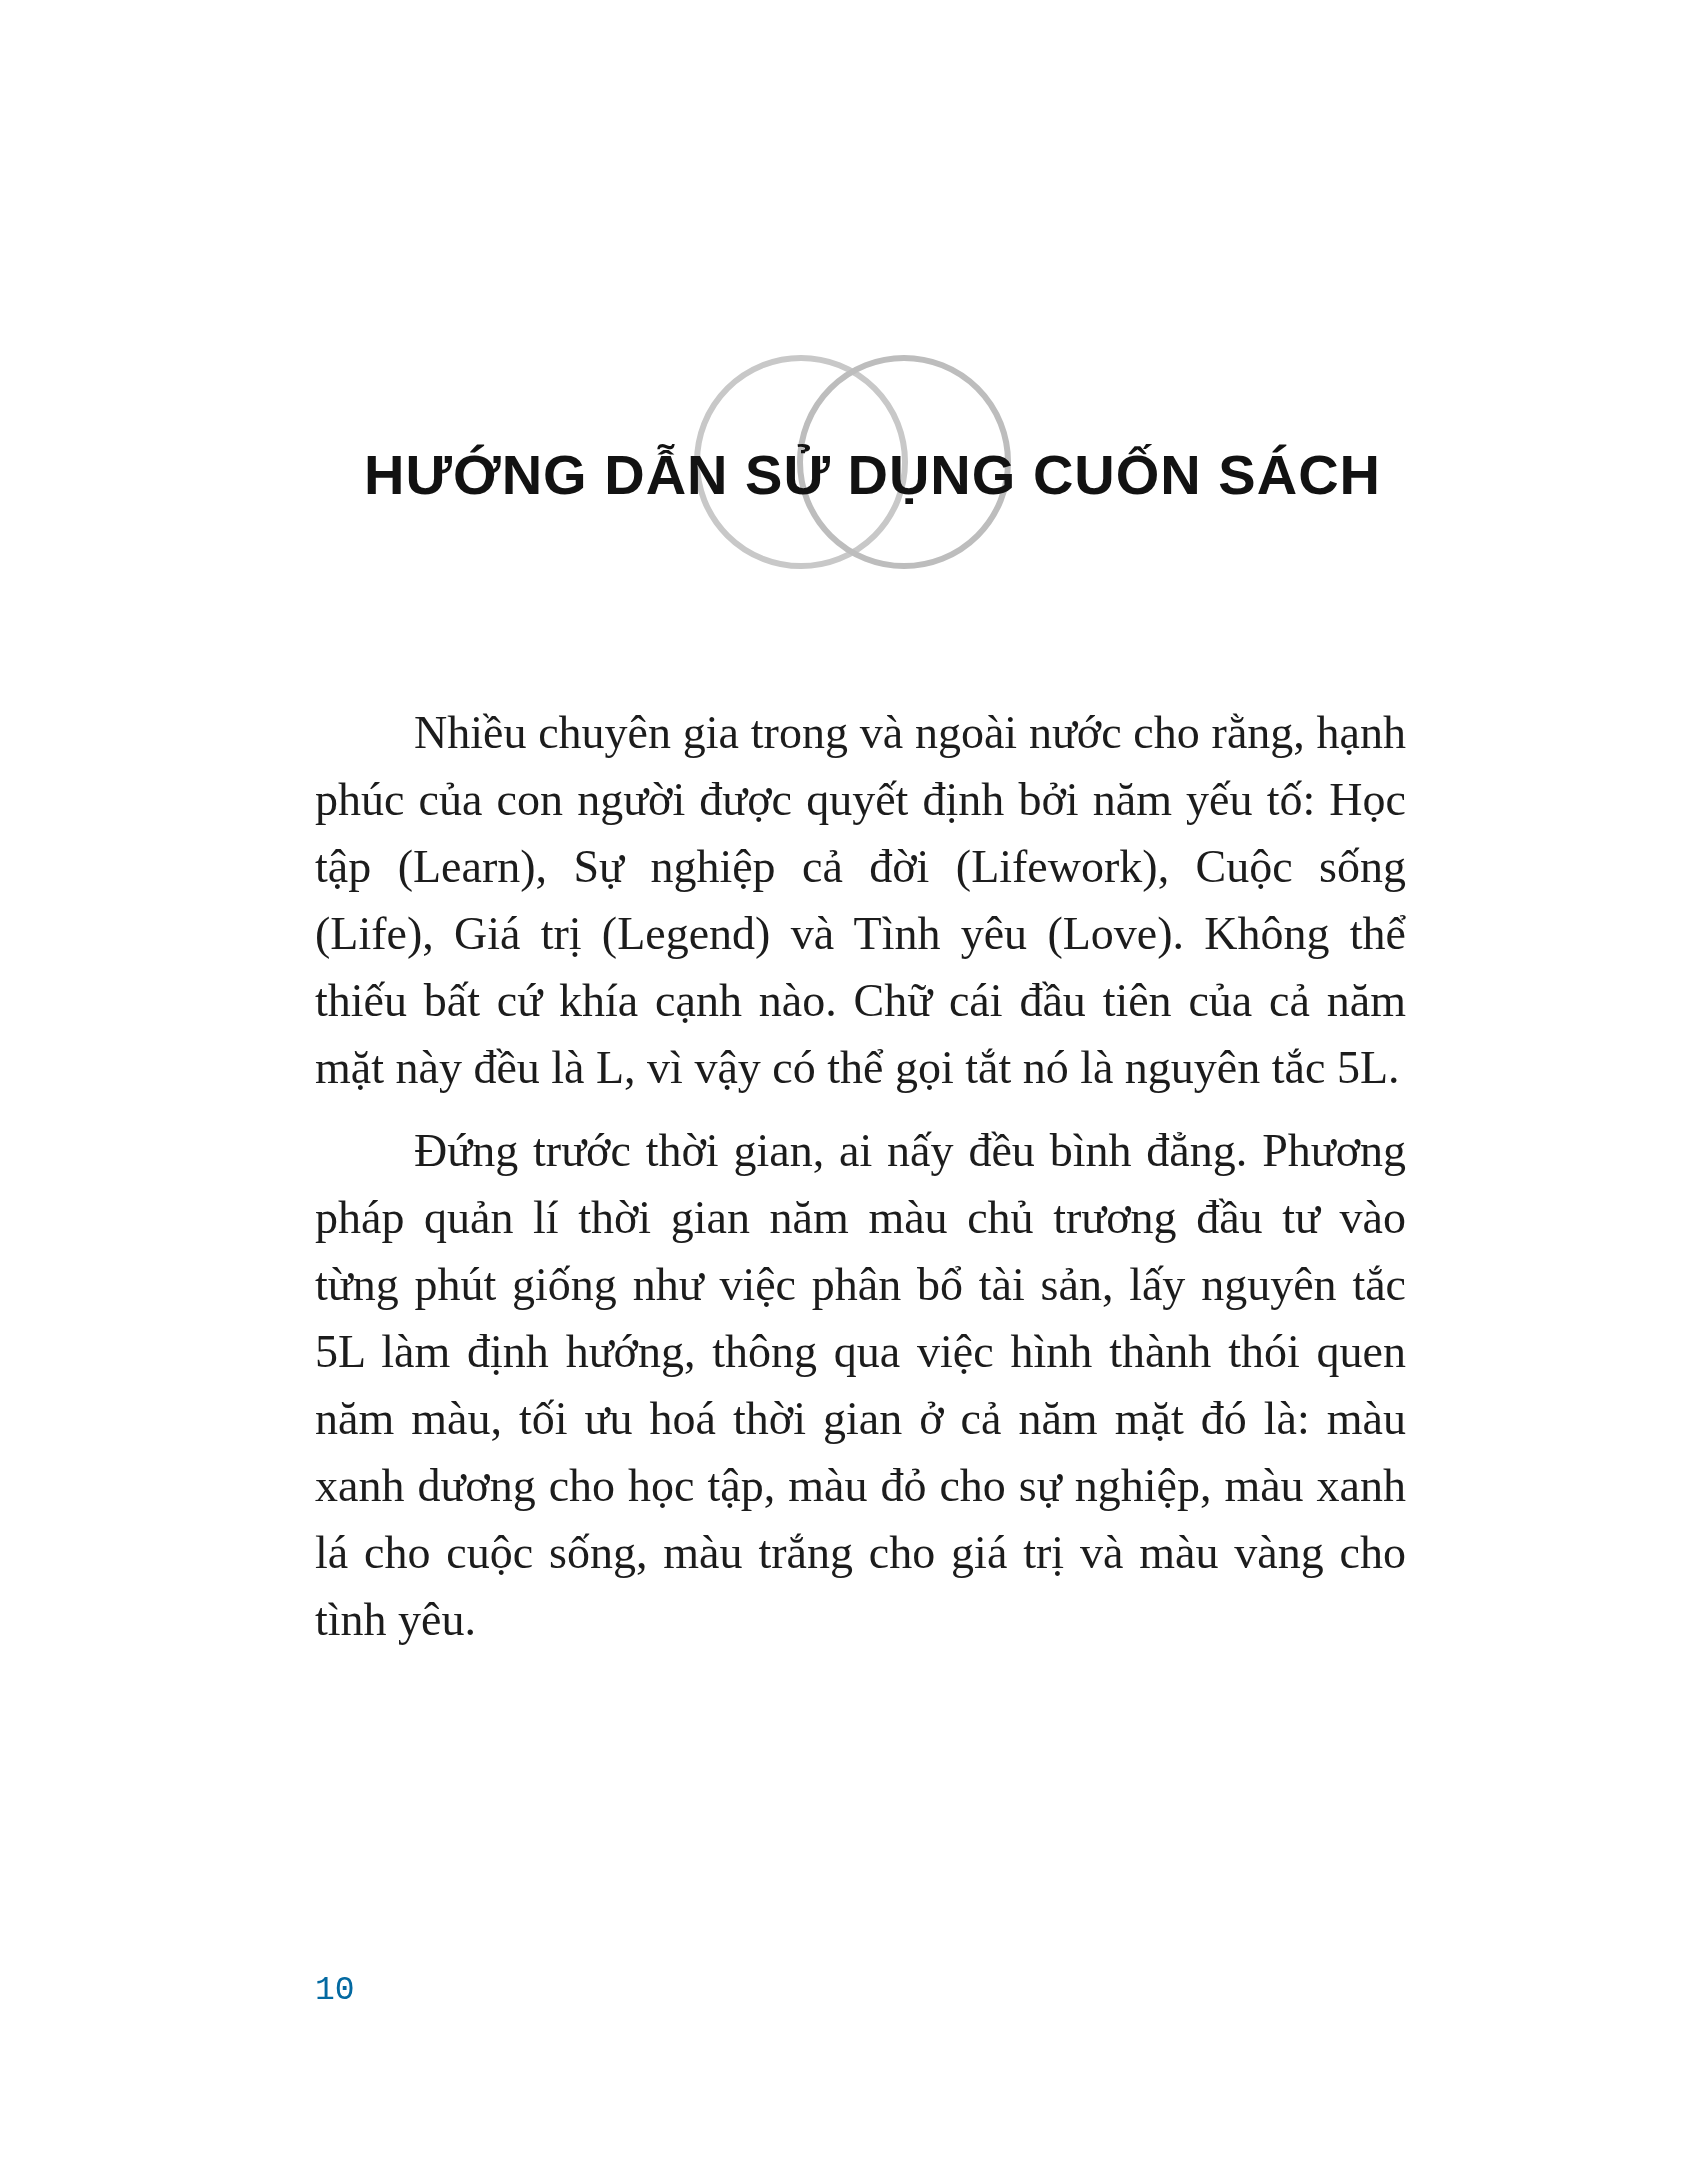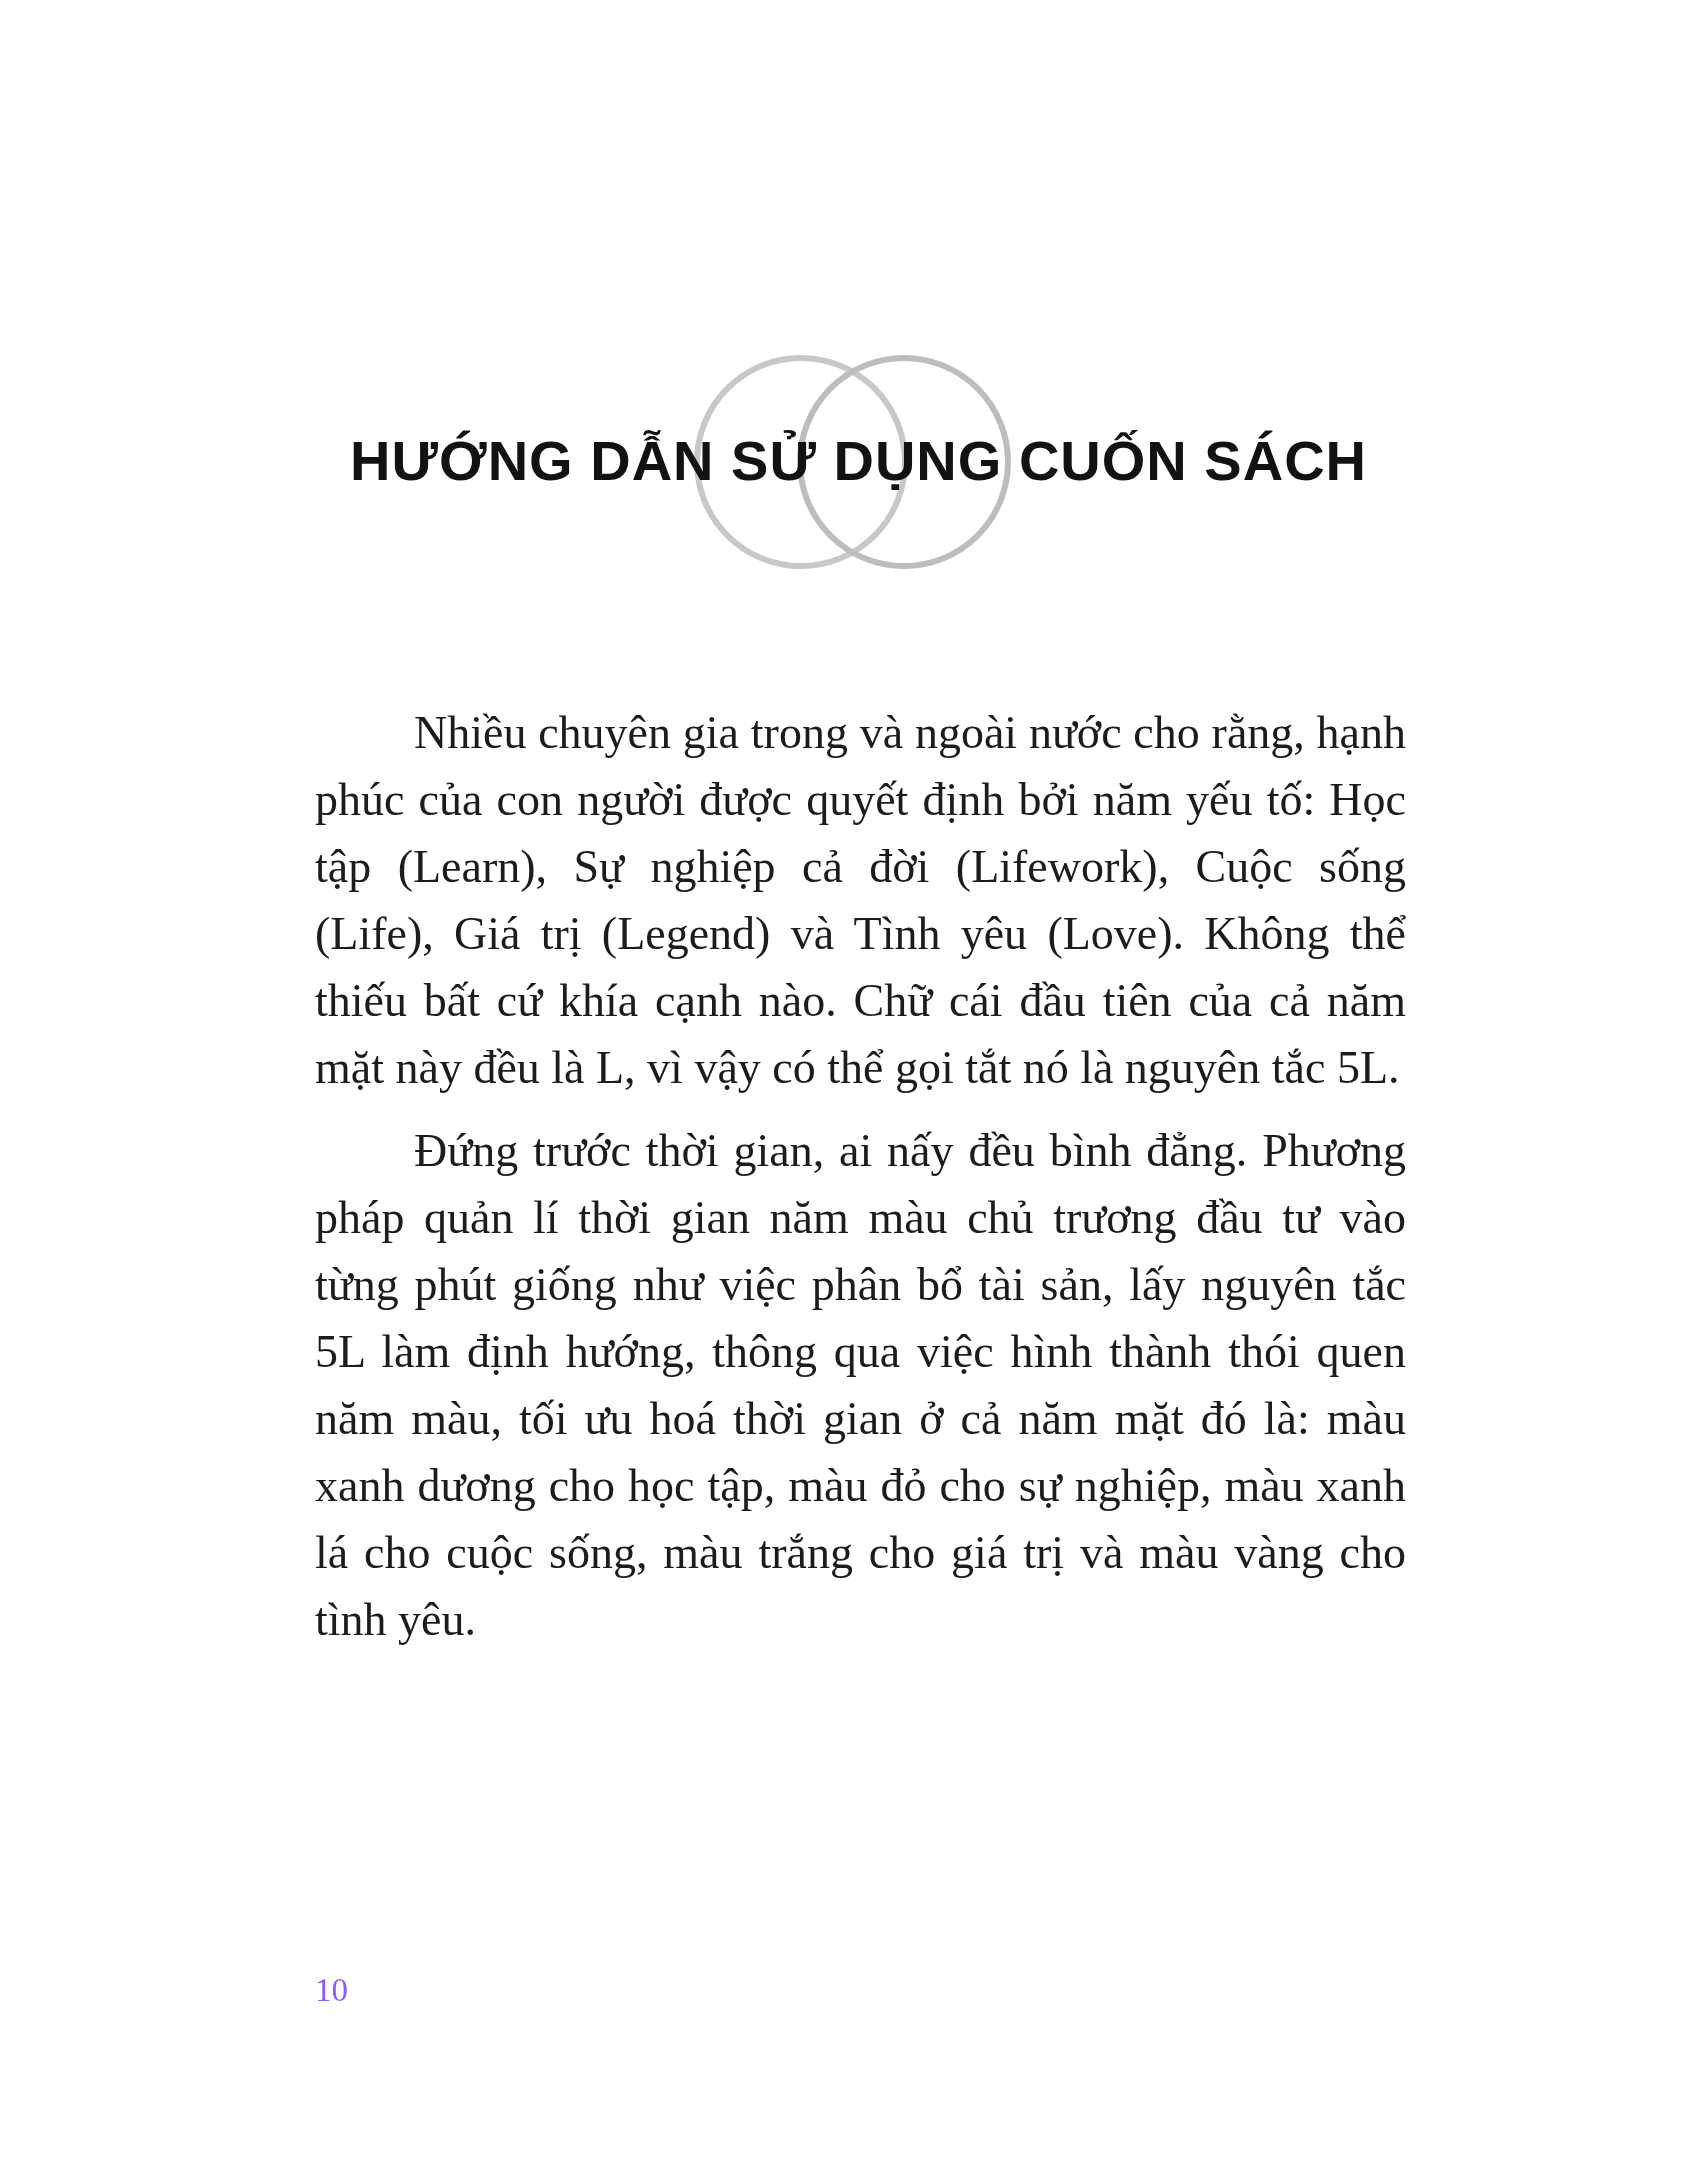--- a/index.html
+++ b/index.html
@@ -38,21 +38,21 @@
   }
   .circle-right {
     left: 797px;
     top: 8px;
     border-color: #bdbdbd;
   }
   .chapter-title {
     position: absolute;
     left: 350px;
     top: 81px;
-    margin: 0;
+    margin: 14px;
     z-index: 1;
     font-family: "Liberation Sans", sans-serif;
     font-weight: 900;
     font-size: 56px;
     letter-spacing: 1px;
     color: #121212;
     white-space: nowrap;
   }
   .body-text {
     position: absolute;
@@ -69,23 +69,23 @@
   }
   .body-text p.continues {
     text-align-last: justify;
   }
   .page-footer {
     position: absolute;
     left: 315px;
     top: 1972px;
   }
   .page-number {
-    font-family: Liberation Serif, serif;
+    font-family: Liberation Mono, monospace;
     font-size: 33px;
-    color: #8b5cf6;
+    color: #0369a1;
   }
 </style>
 </head>
 <body>
 
 <div class="page">
 
   <header class="title-area">
     <div class="circle circle-left"></div>
     <div class="circle circle-right"></div>

